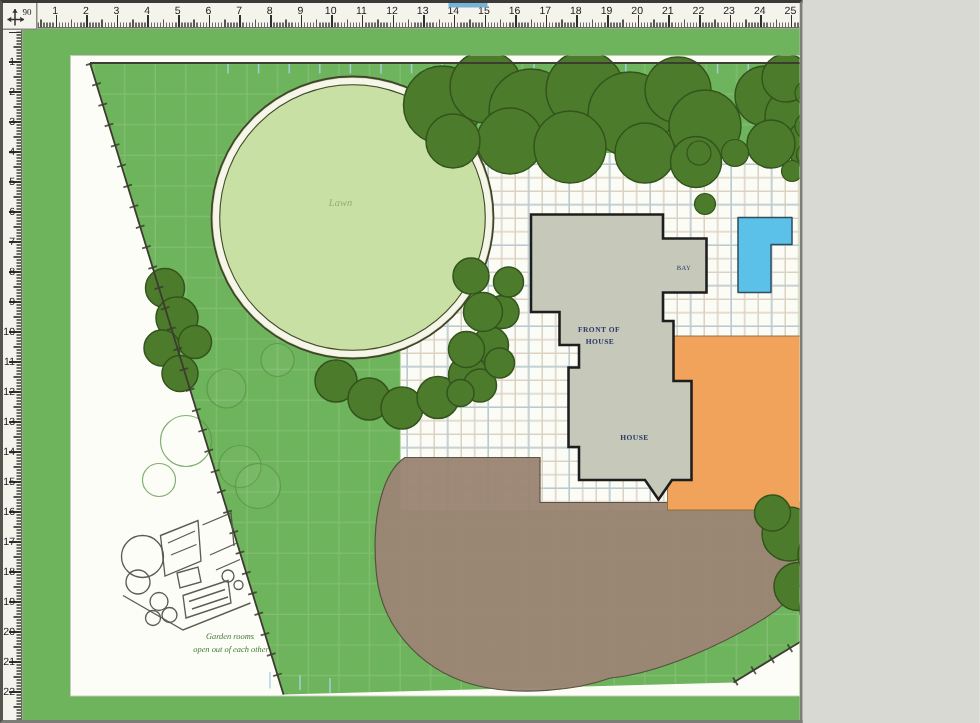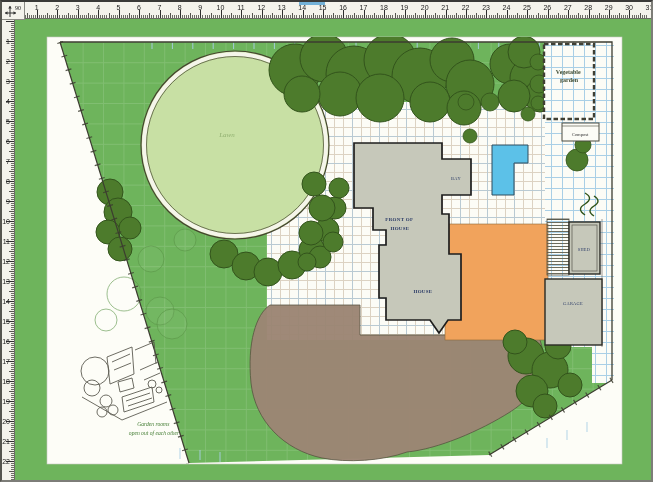--- a/index.html
+++ b/index.html
@@ -1,17 +1,17 @@
 <!DOCTYPE html>
 <html style="--green: #6eb45c; --page: #fdfdf7; --lawn: #c8e0a4; --tree: #4d7b2c; --tree_dark: #2f5318; --brown: #9c8674; --orange: #f1a35c; --pool: #5cc1e8; --house: #c6c8ba; --grid_blue: #a9cfe6; --grid_blue_strong: #9cc4e0; --grid_tan: #dcd2c2; --navy: #2a3a66; --caption: #3f7a2f; --ruler: #f4f3ec;"><head>
 <meta charset="utf-8">
 <style>
   html,body{margin:0;padding:0;background:#d9d9d4;}
   .frame{
-    position:relative;width:653px;height:482px;box-sizing:border-box;
+    position:relative;width:535px;height:482px;box-sizing:border-box;
     border:2px solid #7d7d78;border-top-color:#3a3a38;border-left-color:#55554f;
     background:var(--ruler,#f4f3ec);overflow:hidden;
     font-family:"Liberation Sans",sans-serif;
   }
   .inner{position:absolute;inset:0;}
   svg text{font-family:"Liberation Serif",serif;}
   
   .corner{
     position:absolute;left:0;top:0;width:22px;height:17px;z-index:3;
     background:var(--ruler,#f4f3ec);border-right:1px solid #8a8a84;border-bottom:1px solid #8a8a84;

